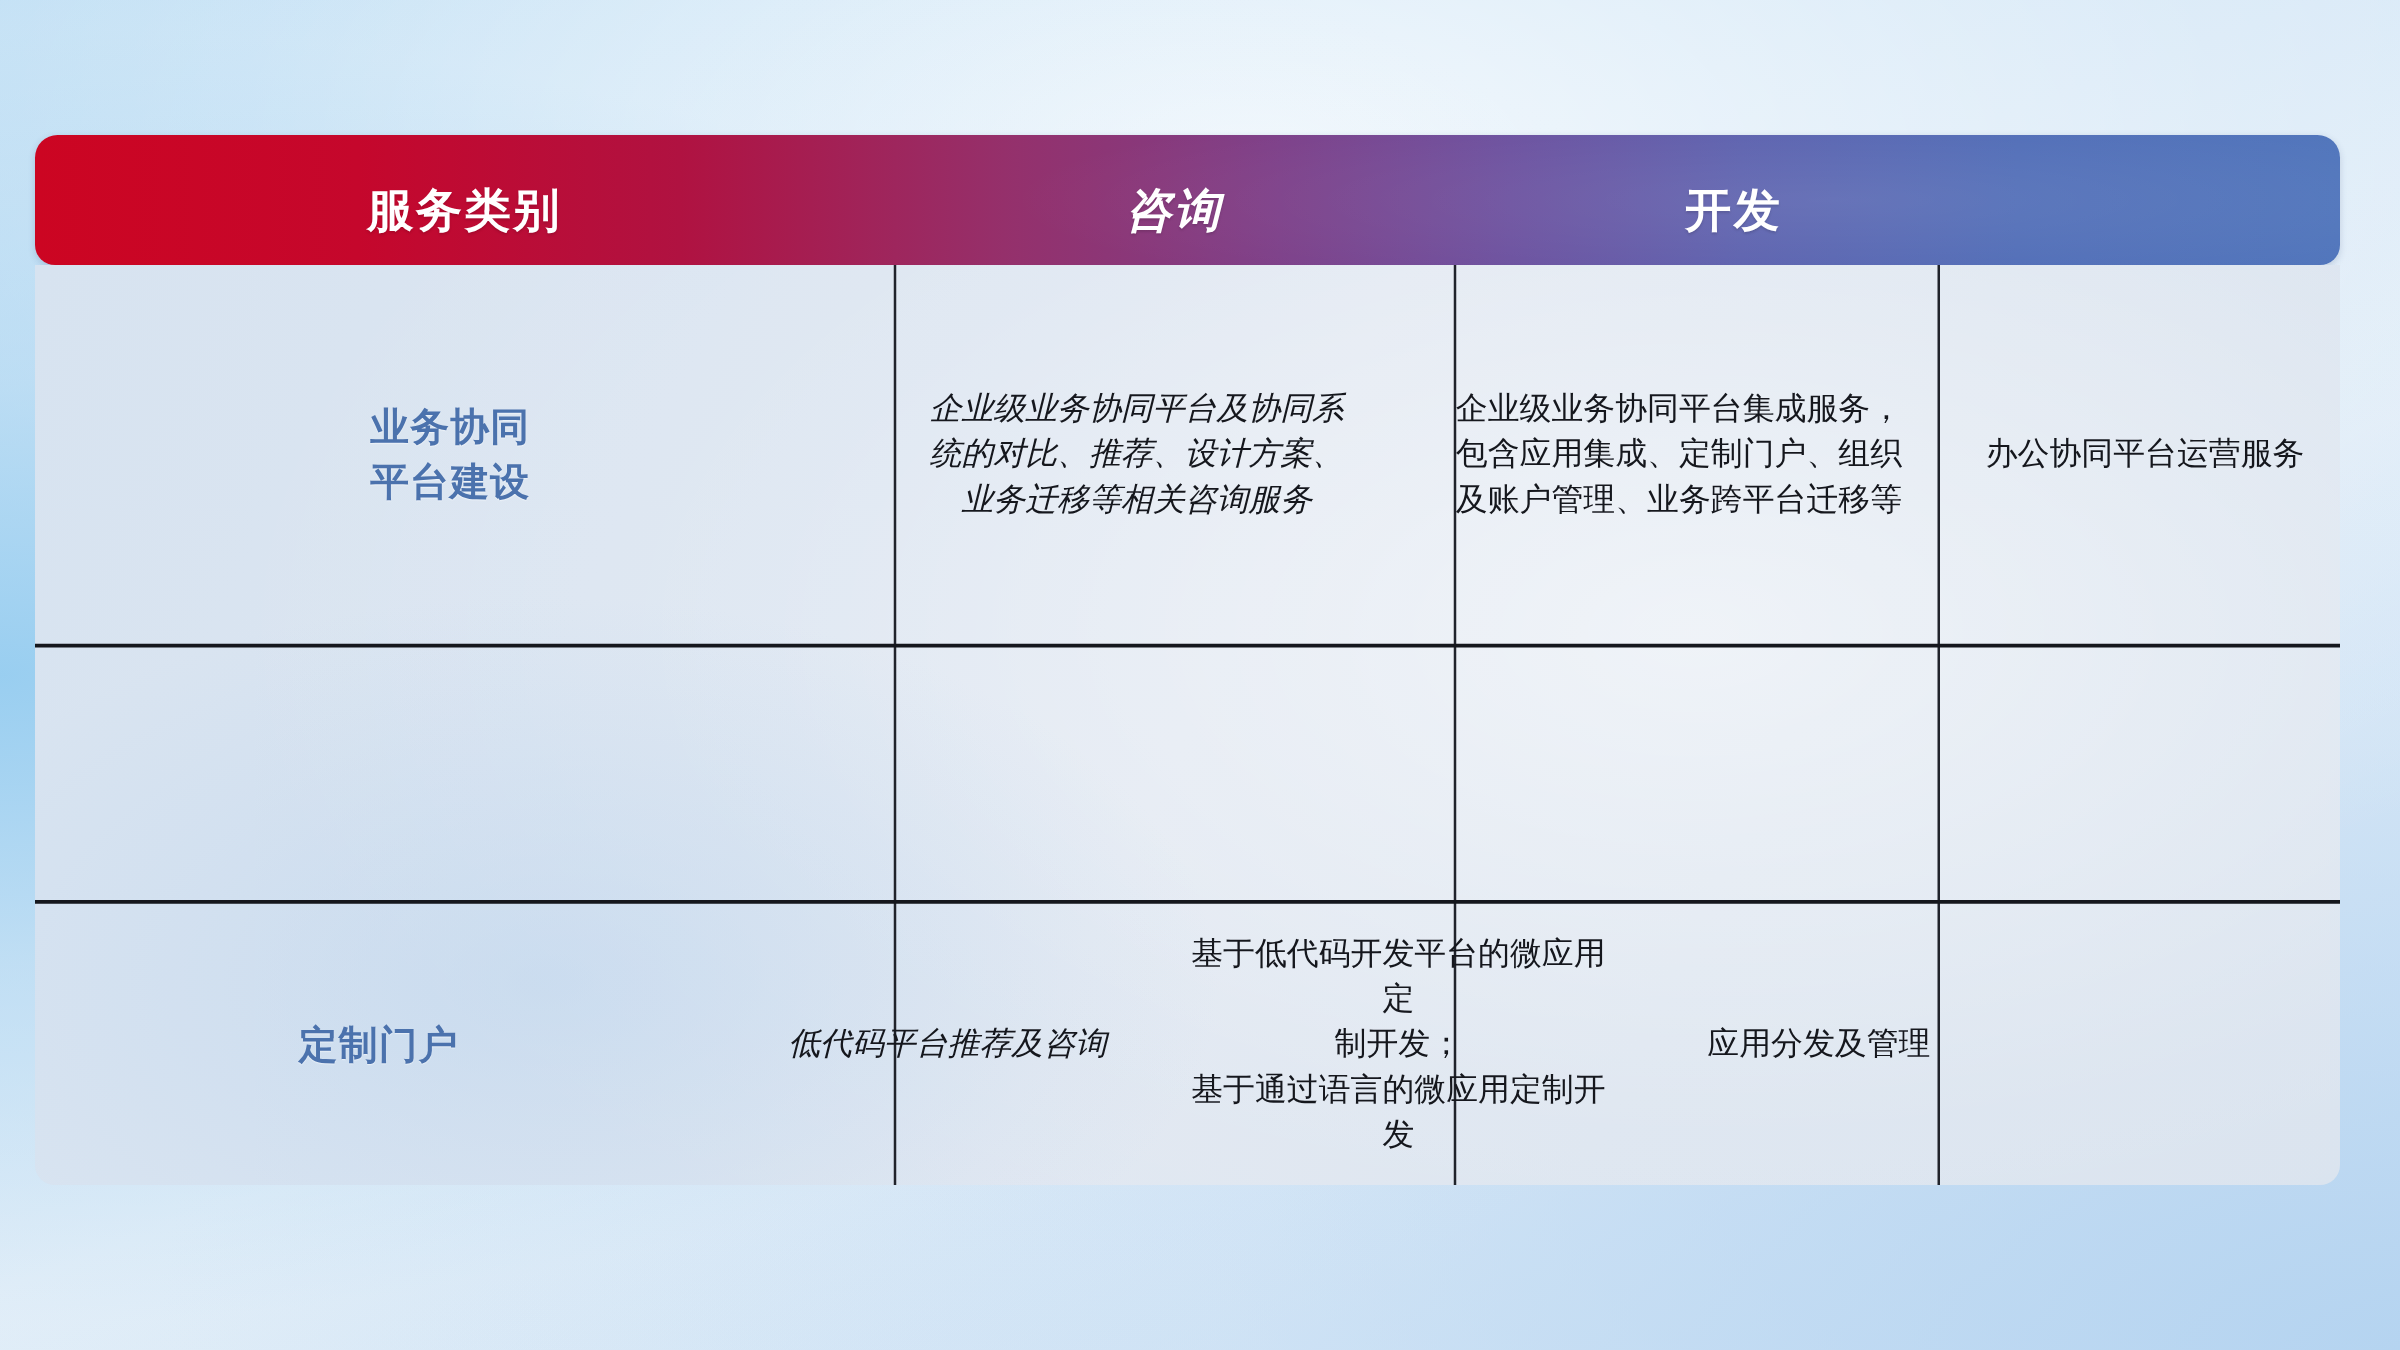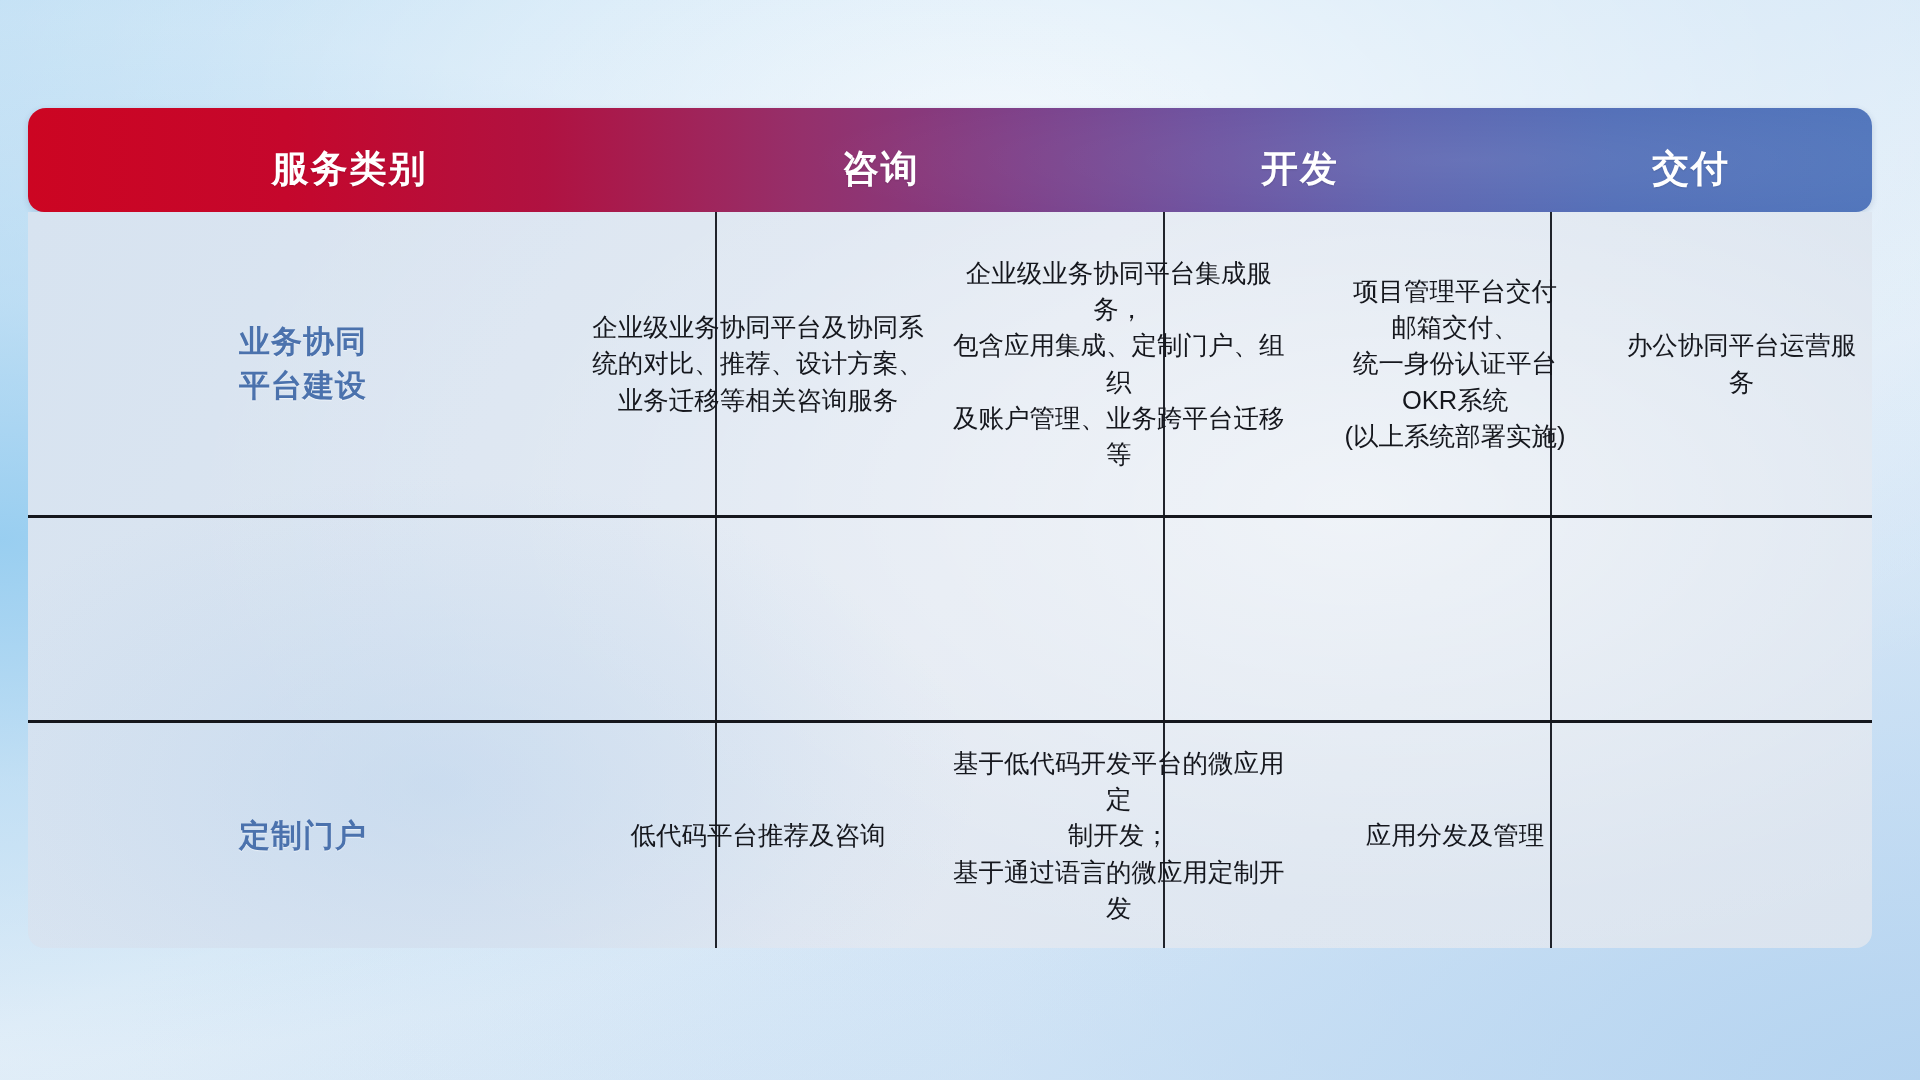--- a/index.html
+++ b/index.html
@@ -79,62 +79,56 @@
     padding:6px 14px;
     white-space:pre-line;
   }
   .cell.label{
     color:#4b72ad;font-weight:bold;font-size:31px;line-height:1.4;letter-spacing:1px;
     text-shadow:0 1px 1px rgba(255,255,255,0.55);
   }
 
   
   .c0{width:687px;}
-  .c1{width:448px;}
+  .c1{width:448px;font-style:italic;}
   .c2{width:448px;}
   .c3{width:387px;}
   .c4{width:322px;}
 </style>
 </head>
 <body>
 
 <div id="stage">
 
   <div id="panel">
 
     <div id="thead">
       <div class="hcell c0">服务类别</div>
       <div class="hcell c1">咨询</div>
       <div class="hcell c2">开发</div>
-      <div class="hcell c3">交付</div>
     </div>
 
     <div id="tbody">
 
       <div class="vline" style="left:687px"></div>
       <div class="vline" style="left:1135px"></div>
       <div class="vline" style="left:1522px"></div>
 
       <div class="hline" style="top:303px"></div>
       <div class="hline" style="top:508px"></div>
 
       <div class="row" style="top:0px;height:303px">
         <div class="cell label c0">业务协同
 平台建设</div>
         <div class="cell c1">企业级业务协同平台及协同系
 统的对比、推荐、设计方案、
 业务迁移等相关咨询服务</div>
         <div class="cell c2">企业级业务协同平台集成服务，
 包含应用集成、定制门户、组织
 及账户管理、业务跨平台迁移等</div>
-        <div class="cell c3">项目管理平台交付
-邮箱交付、
-统一身份认证平台
-OKR系统
-(以上系统部署实施)</div>
         <div class="cell c4">办公协同平台运营服务</div>
       </div>
 
 
       <div class="row" style="top:511px;height:225px">
         <div class="cell label c0">定制门户</div>
         <div class="cell c1">低代码平台推荐及咨询</div>
         <div class="cell c2">基于低代码开发平台的微应用定
 制开发；
 基于通过语言的微应用定制开发</div>

